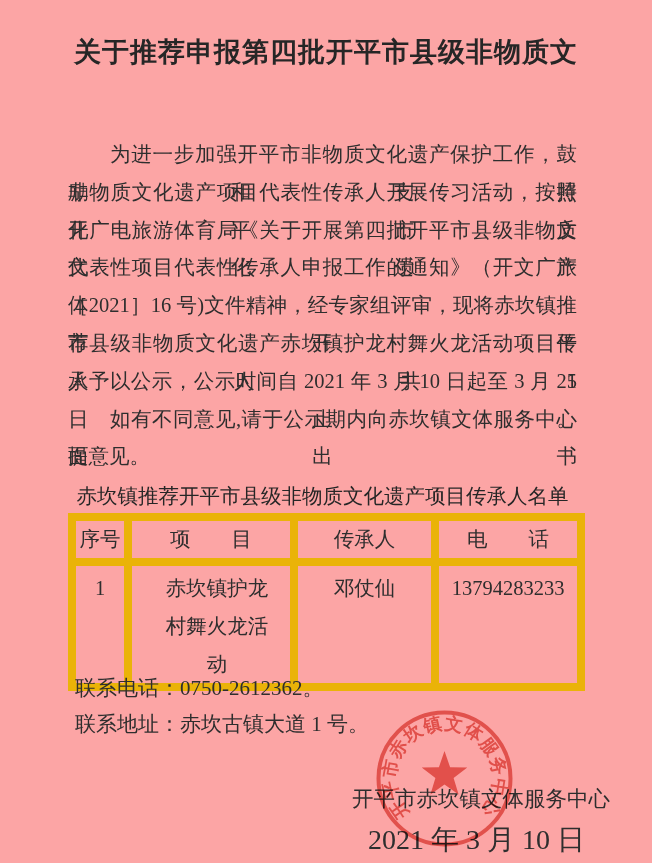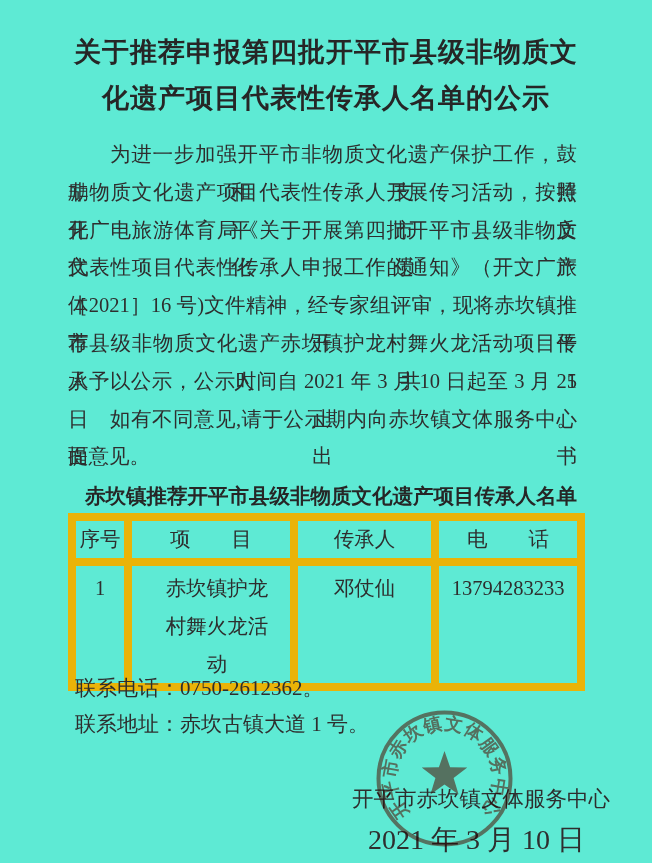--- a/index.html
+++ b/index.html
@@ -1,21 +1,21 @@
 <!DOCTYPE html>
 <html><head>
 <meta charset="utf-8">
 <style>
   html, body { margin: 0; padding: 0; background: #e8e8e8; }
   .page {
     position: relative;
     width: 652px;
     height: 863px;
     margin: 0 auto;
-    background: #5eead4;
+    background: #fca5a5;
     color: #303030;
     font-family: "Liberation Serif", "DejaVu Serif", serif;
     overflow: hidden;
   }
   
   .doc-title {
     position: absolute;
     top: 29px; left: 0;
     width: 100%;
     text-align: center;
@@ -42,23 +42,23 @@
     white-space: normal;
     overflow: visible;
   }
   .body-line.indent { text-indent: 42px; }
   .body-line.para-end { text-align-last: left; }
   
   .table-caption {
     position: absolute;
     top: 482px; left: 68px;
     width: 509px;
-    text-align: right;
+    text-align: center;
     font-size: 20.5px;
-    font-weight: 700;
+    font-weight: 400;
     color: #262626;
   }
   
   .roster-table {
     position: absolute;
     top: 513px; left: 68px;
     width: 509px;
     border-collapse: collapse;
     table-layout: fixed;
     font-size: 20.5px;
@@ -123,21 +123,20 @@
     font-size: 18px;
   }
 </style>
 </head>
 <body>
 
 <div class="page">
 
   <div class="doc-title">
     <div>关于推荐申报第四批开平市县级非物质文</div>
-    <div>化遗产项目代表性传承人名单的公示</div>
   </div>
 
   <div class="body-block">
     <div class="body-line indent">为进一步加强开平市非物质文化遗产保护工作，鼓励和支持</div>
     <div class="body-line">非物质文化遗产项目代表性传承人开展传习活动，按照开平市文</div>
     <div class="body-line">化广电旅游体育局《关于开展第四批开平市县级非物质文化遗产</div>
     <div class="body-line">代表性项目代表性传承人申报工作的通知》（开文广旅体</div>
     <div class="body-line">［2021］16 号)文件精神，经专家组评审，现将赤坎镇推荐开平</div>
     <div class="body-line">市县级非物质文化遗产赤坎镇护龙村舞火龙活动项目传承人共1</div>
     <div class="body-line">人予以公示，公示时间自 2021 年 3 月 10 日起至 3 月 25 日止。</div>

